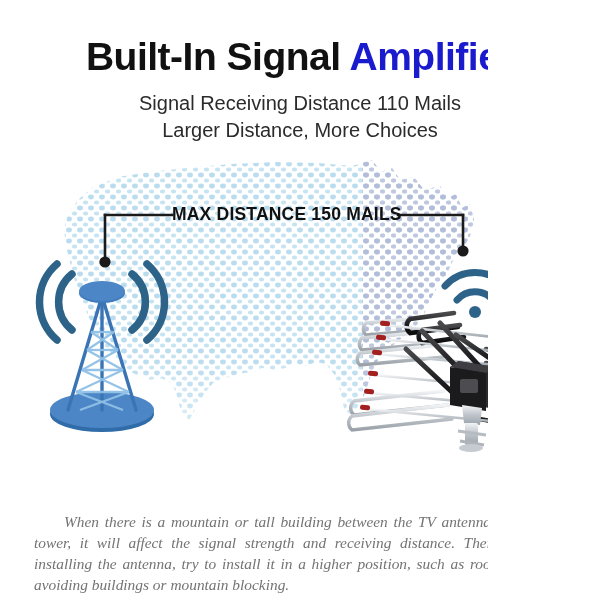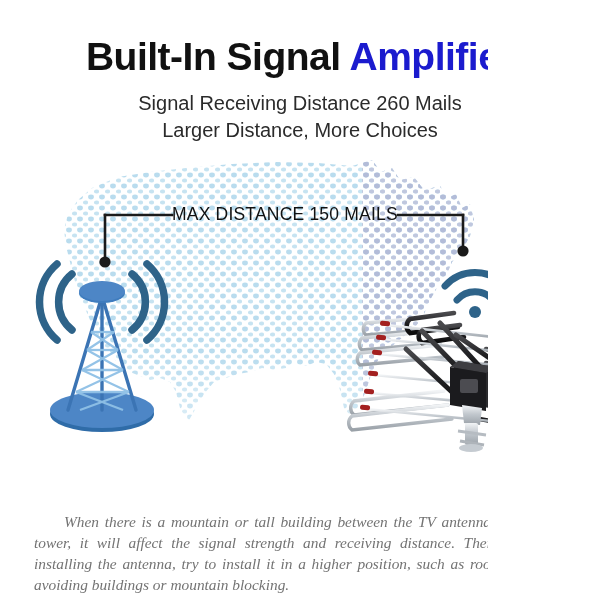--- a/index.html
+++ b/index.html
@@ -29,21 +29,21 @@
 
   
   .stage{position:absolute;left:0;top:150px;width:600px;height:330px;}
   .mapsvg{position:absolute;left:0;top:0;width:600px;height:330px;}
 
   
   .callout-label{
     position:absolute;
     left:172px;top:204px;width:224px;
     text-align:center;
-    font-size:17.5px;font-weight:400;color:#111;
+    font-size:17.5px;font-weight:700;color:#111;
     letter-spacing:0.2px;white-space:nowrap;
   }
   .calloutsvg{position:absolute;left:0;top:150px;width:600px;height:180px;}
 
   
   .towersvg{position:absolute;left:28px;top:252px;width:160px;height:192px;}
   .wifisvg{position:absolute;left:437px;top:258px;width:76px;height:64px;}
   .antennasvg{position:absolute;left:336px;top:305px;width:262px;height:150px;}
 
   
@@ -60,21 +60,21 @@
   }
 </style>
 </head>
 <body>
 
 <div id="page">
 
   <div class="headline">
     <span>Built-In Signal </span><span class="accent">Amplifier</span>
   </div>
-  <div class="sub1">Signal Receiving Distance 260 Mails</div>
+  <div class="sub1">Signal Receiving Distance 110 Mails</div>
   <div class="sub2">Larger Distance, More Choices</div>
 
   <div class="stage">
     <svg class="mapsvg" viewBox="0 0 600 330">
       <defs>
 
         <pattern id="dotsA" width="11" height="11" patternUnits="userSpaceOnUse">
           <ellipse cx="3" cy="3" rx="2.9" ry="2.4" fill="#b9dcee"></ellipse>
           <ellipse cx="8.5" cy="8.5" rx="2.6" ry="2.1" fill="#c6e3f1"></ellipse>
         </pattern>

